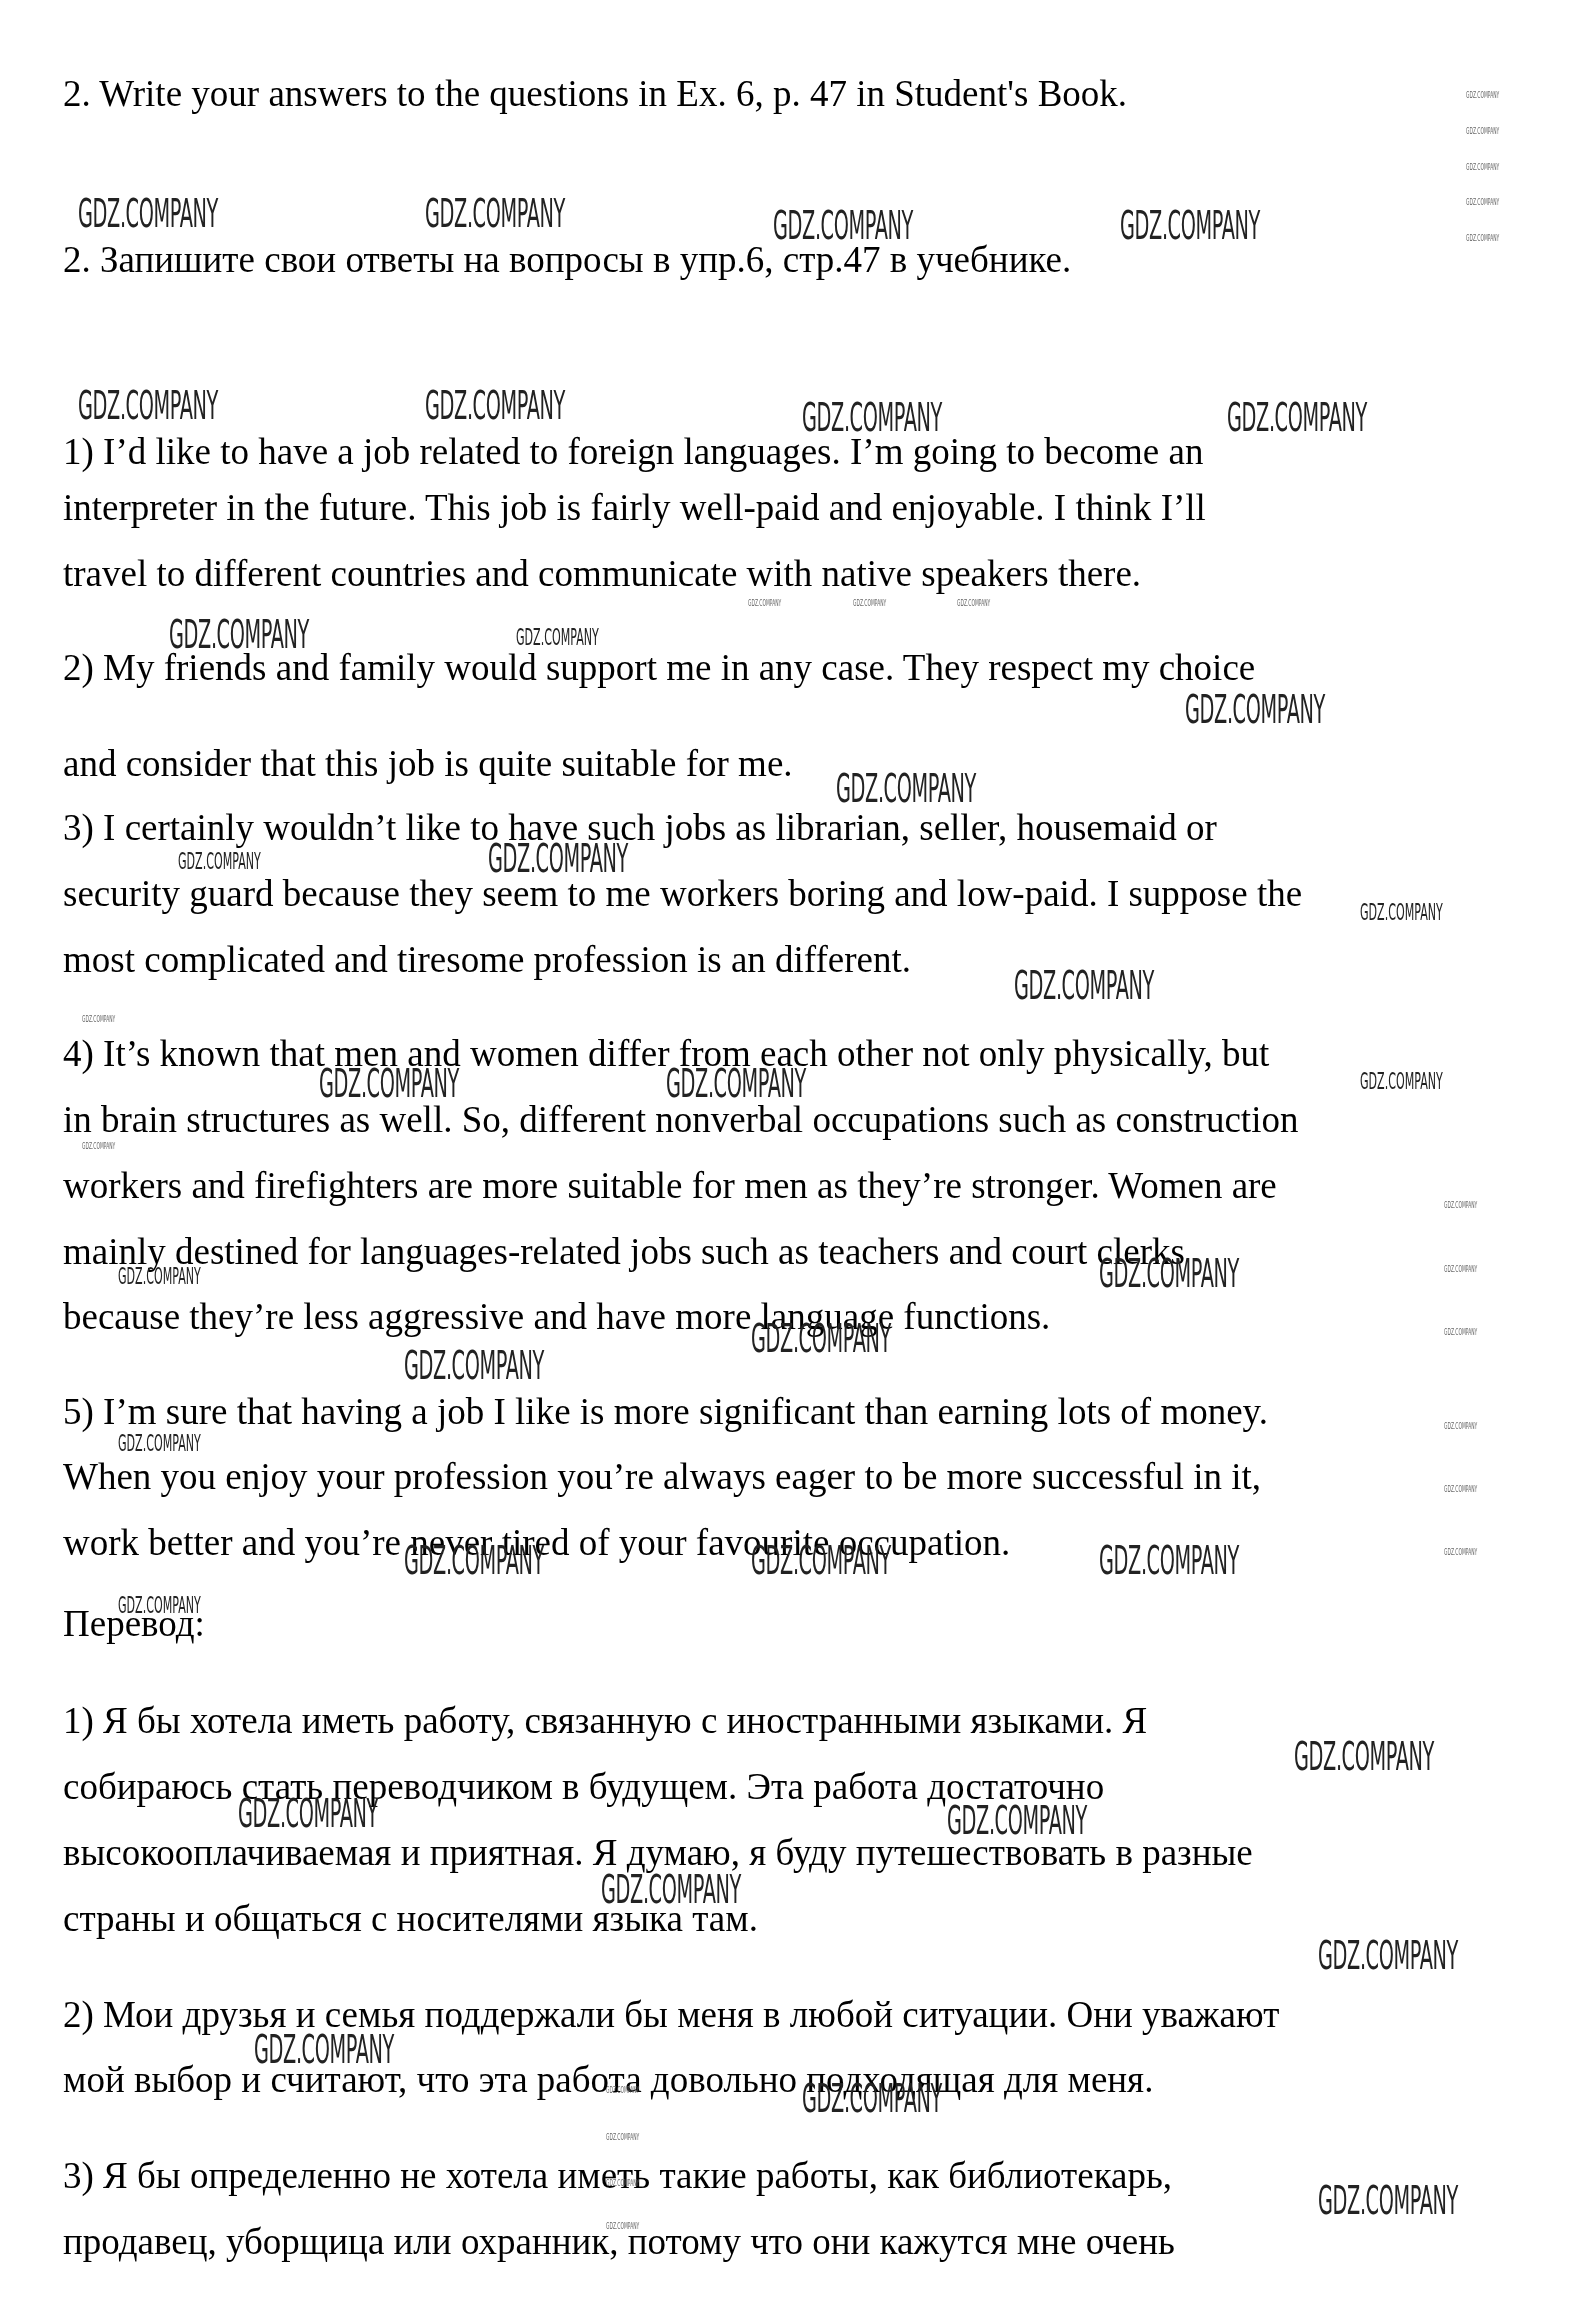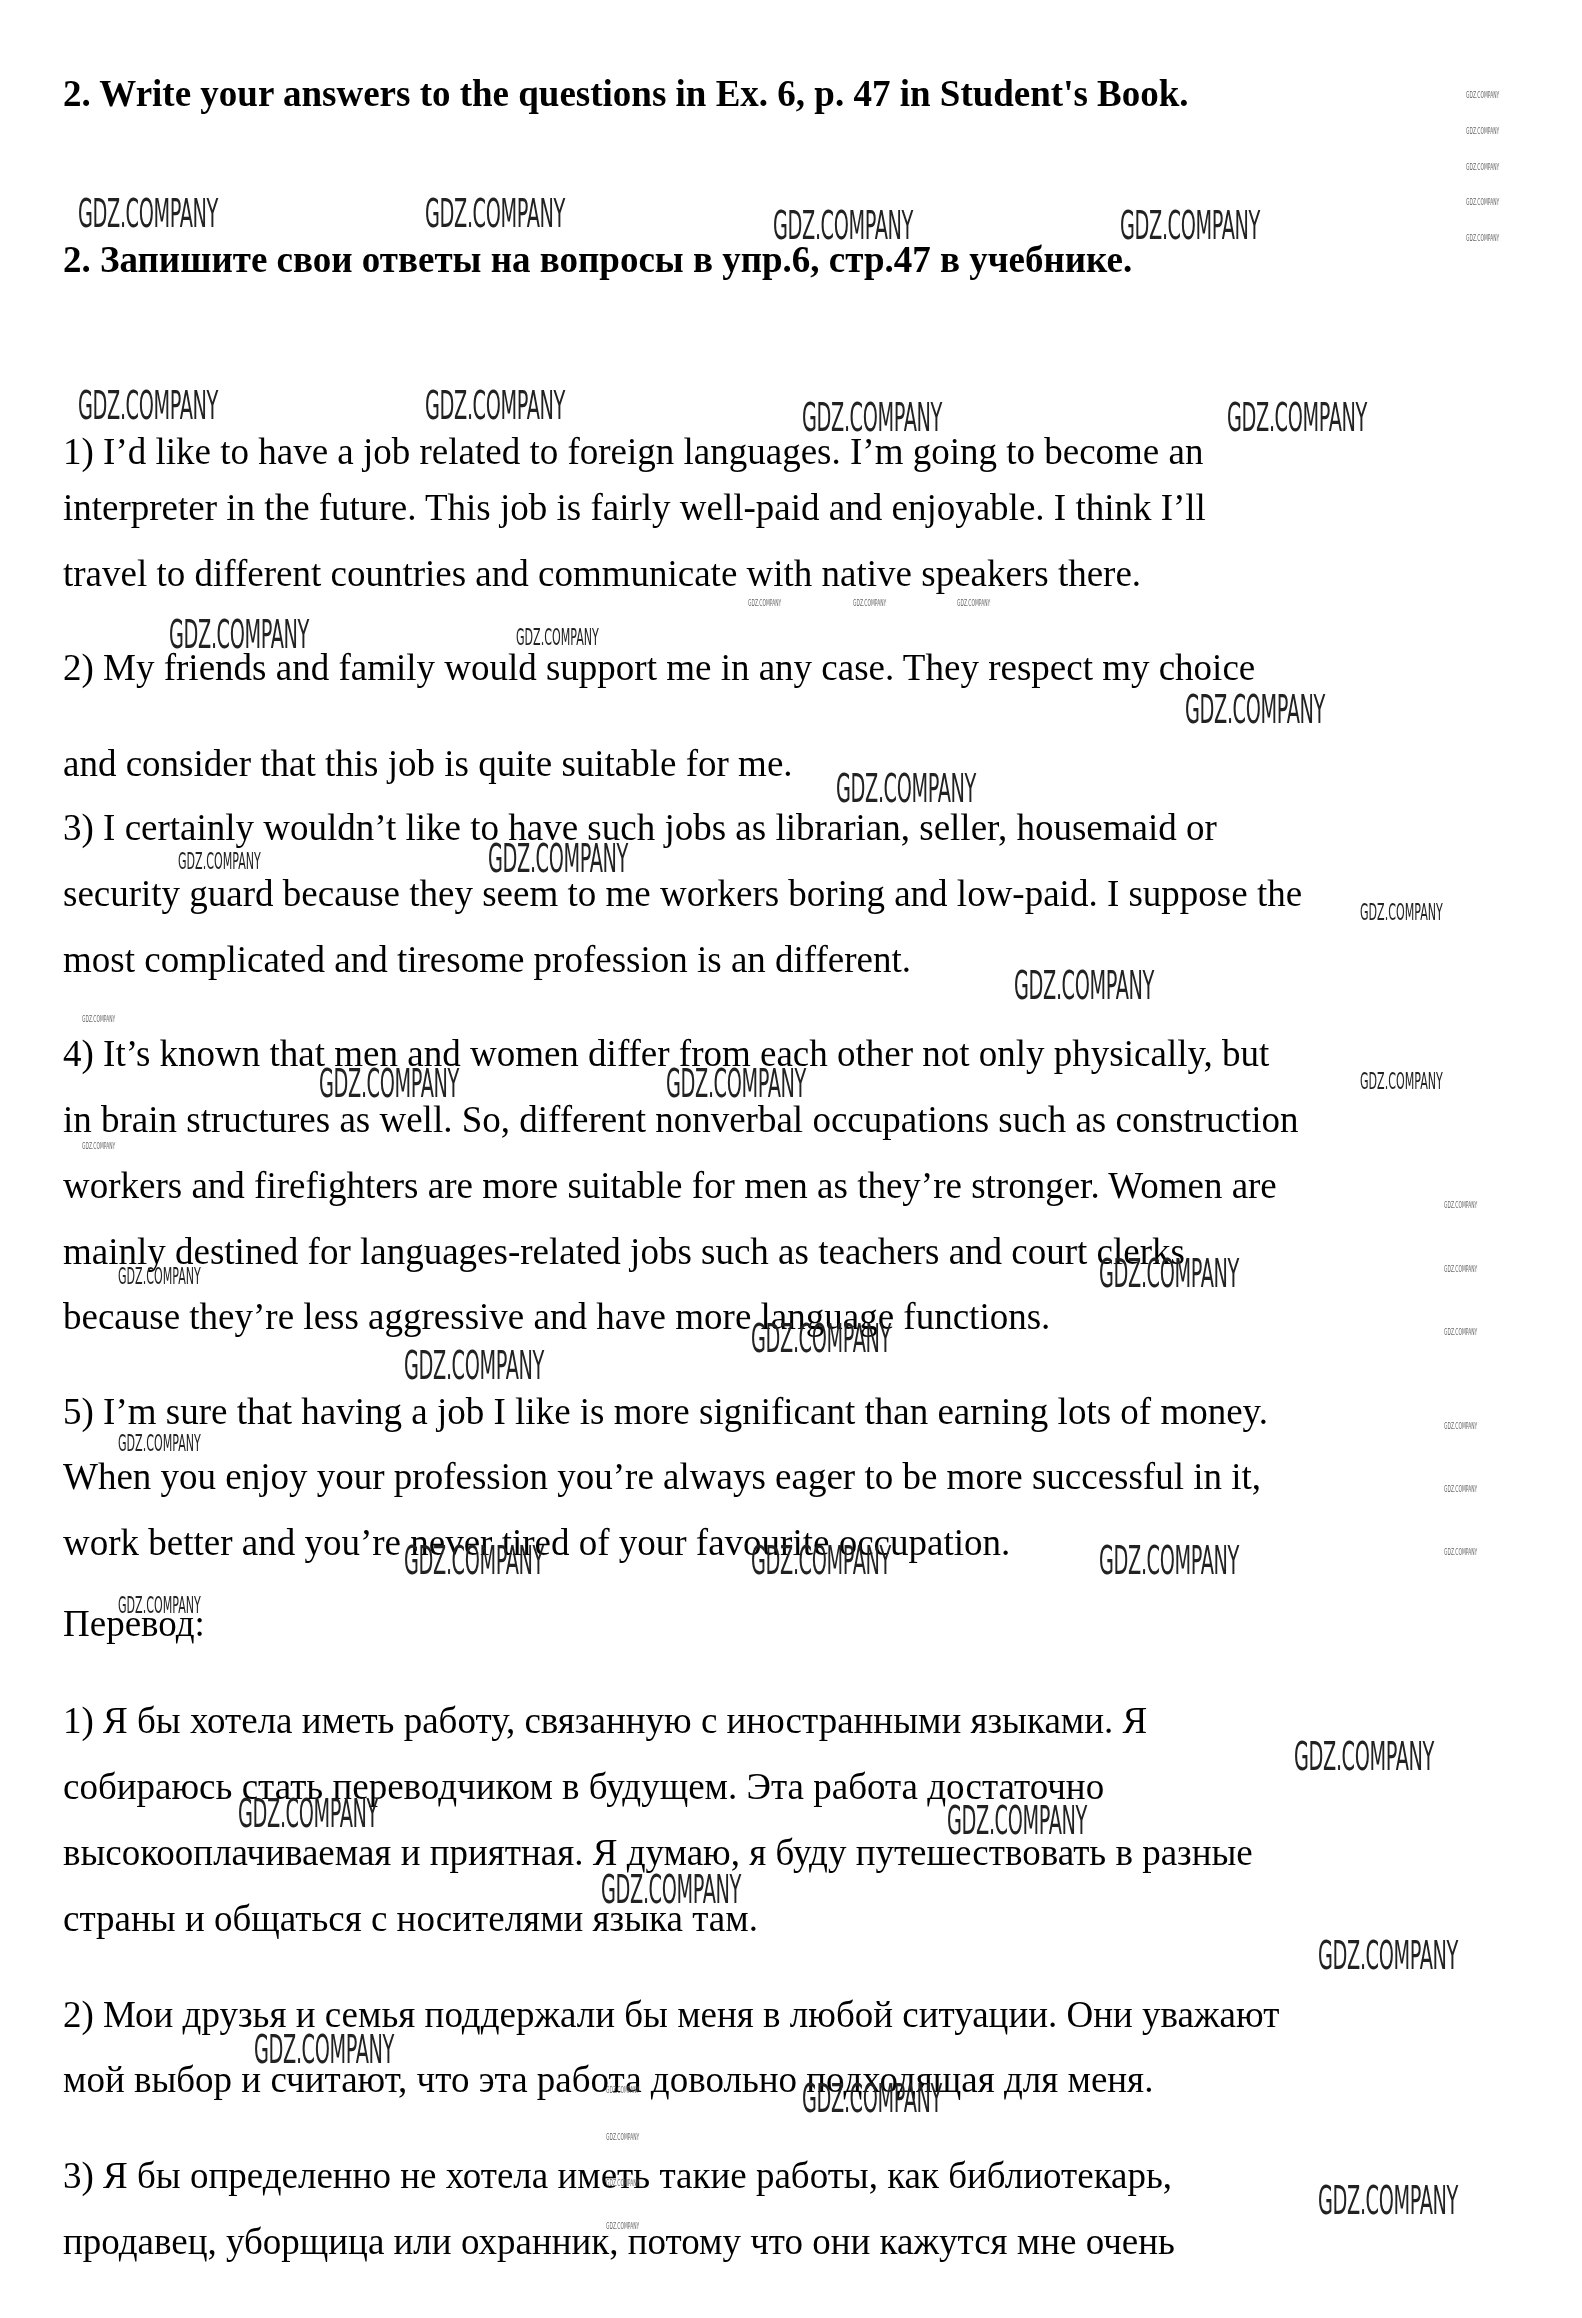--- a/index.html
+++ b/index.html
@@ -1,19 +1,19 @@
 <!DOCTYPE html>
 <html style="font-size:12px"><head>
 <meta charset="utf-8">
 <style>
   html, body { margin: 0; padding: 0; background: #ffffff; }
   body { width: 1583px; height: 2319px; position: relative; overflow: hidden;
          font-family: "Liberation Serif", "DejaVu Serif", serif; color: #000; }
   .line { position: absolute; left: 63px; font-size: 37px; line-height: 1; white-space: nowrap; }
-  .bold { font-weight: bold; }
+  .bold { font-weight: normal; }
   .wm { position: absolute; font-family: "DejaVu Sans Condensed", "DejaVu Sans", sans-serif;
         color: #222; transform: scaleX(0.55); transform-origin: left top; white-space: nowrap;
         font-weight: 300; -webkit-text-stroke: 0; }
   .wm.big { font-size: 39px; letter-spacing: -0.7px; }
   .wm.small { font-size: 22.4px; }
   .wm.tiny { font-size: 9px; color: #666; }
 </style>
 </head>
 <body>
 

